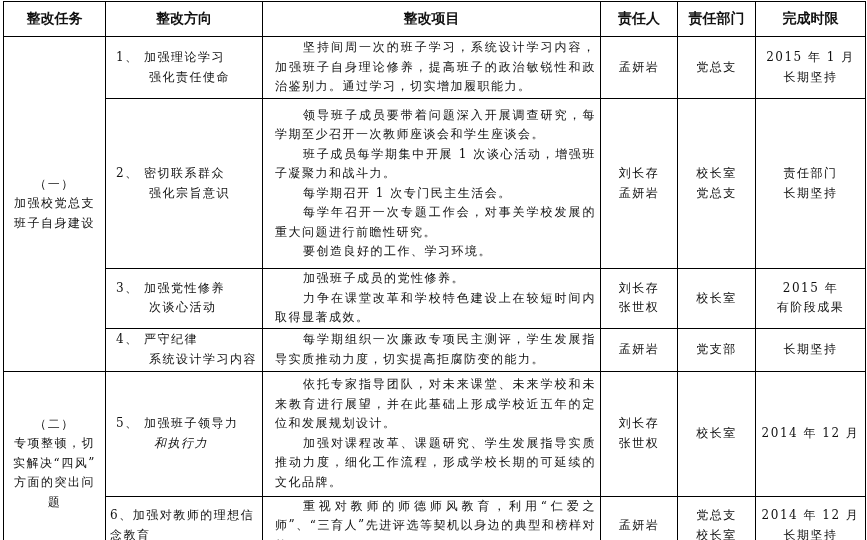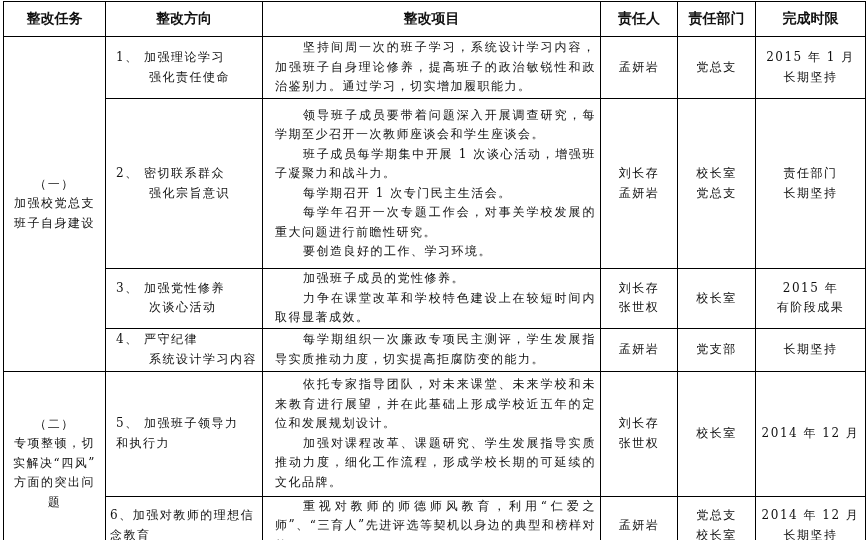--- a/index.html
+++ b/index.html
@@ -3,21 +3,21 @@
 <meta charset="utf-8">
 <style>
   html, body { margin:0; padding:0; background:#fff; }
   body { width:867px; height:540px; overflow:hidden; position:relative; font-family:"DejaVu Serif","Liberation Serif",serif; color:#111; }
   table { position:absolute; left:3px; top:1px; border-collapse:collapse; table-layout:fixed; width:862px; }
   td, th { border:1.5px solid #000; padding:0; vertical-align:middle; font-size:12px; line-height:19.5px; letter-spacing:1.5px; }
   th { font-family:"DejaVu Sans","Liberation Sans",sans-serif; font-weight:bold; font-size:14px; height:34px; text-align:center; letter-spacing:0; }
   .c { text-align:center; }
   .dir { padding-left:10px; }
   .dir .l2 { padding-left:33px; display:block; }
-  .dir .l2r { display:block; text-align:left; padding-right:16px; }
+  .dir .l2r { display:block; text-align:center; padding-right:16px;font-style:italic; }
   .item { padding:0 4px; text-align:justify; }
   .item p { margin:0; }
   .item p.ind { text-indent:28px;margin-left:8px; }
   .ln { display:block; }
 </style>
 </head>
 <body>
 
 <table>
   <colgroup>

